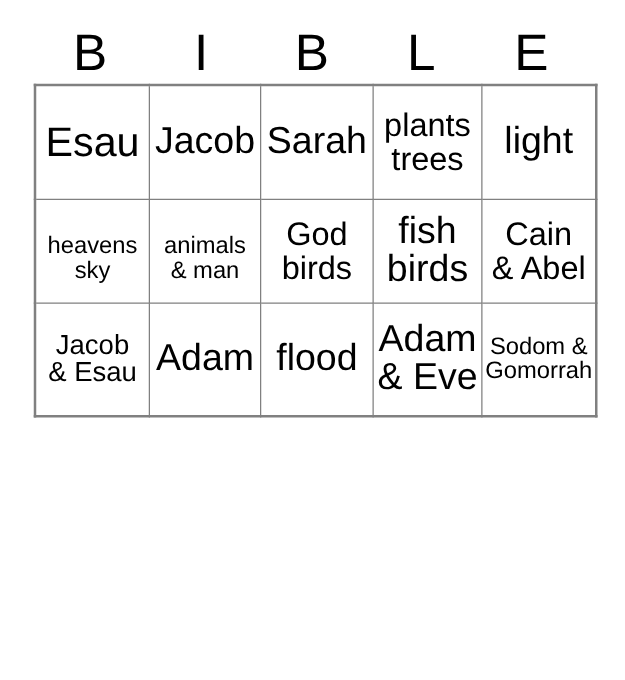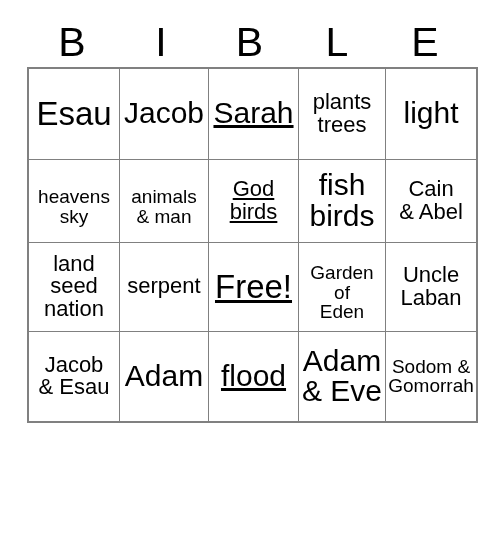--- a/index.html
+++ b/index.html
@@ -45,41 +45,41 @@
   }
   .grid td{
     border:1px solid #808080;
     padding:0;
     text-align:center;
     vertical-align:middle;
     overflow:hidden;
   }
   .col0{width:90px;}
   .col1{width:88px;}
-  .col2{width:89px;text-decoration:underline;}
+  .col2{width:89px;}
   .col3{width:86px;}
   .col4{width:90px;}
 
   .r0{height:91px;margin-top:28px;}
   .r1{height:83px;}
   .r2{height:89px;}
   .r3{height:94px;}
   .r4{height:91px;}
 
   .cell-text{
     display:block;
     line-height:1.02;
     padding:0 1px;
     white-space:pre-line;
     word-break:normal;
   }
   
   .s-xl{font-size:33px;}
   .s-lg{font-size:30px;}
-  .s-md{font-size:22px;}
+  .s-md{font-size:26px;}
   .s-sm{font-size:22px;}
   .s-xs{font-size:19px;margin-top:12px;}
   .s-xxs{font-size:19px;}
 </style>
 </head>
 <body>
 
 <div class="card">
 
   <div class="header-row">
@@ -125,42 +125,20 @@
           </td>
         <td class="col3">
             <span class="cell-text s-lg">fish
 birds</span>
           </td>
         <td class="col4">
             <span class="cell-text s-md">Cain
 &amp; Abel</span>
           </td>
       </tr>
-      <tr class="r2">
-        <td class="col0">
-            <span class="cell-text s-sm">land
-seed
-nation</span>
-          </td>
-        <td class="col1">
-            <span class="cell-text s-sm">serpent</span>
-          </td>
-        <td class="col2">
-            <span class="cell-text s-xl">Free!</span>
-          </td>
-        <td class="col3">
-            <span class="cell-text s-xs">Garden
-of
-Eden</span>
-          </td>
-        <td class="col4">
-            <span class="cell-text s-md">Uncle
-Laban</span>
-          </td>
-      </tr>
       <tr class="r4">
         <td class="col0">
             <span class="cell-text s-sm">Jacob
 &amp; Esau</span>
           </td>
         <td class="col1">
             <span class="cell-text s-lg">Adam</span>
           </td>
         <td class="col2">
             <span class="cell-text s-lg">flood</span>

